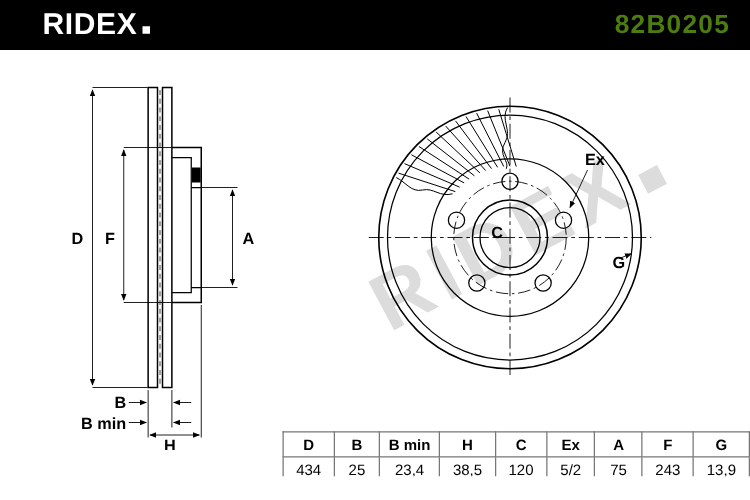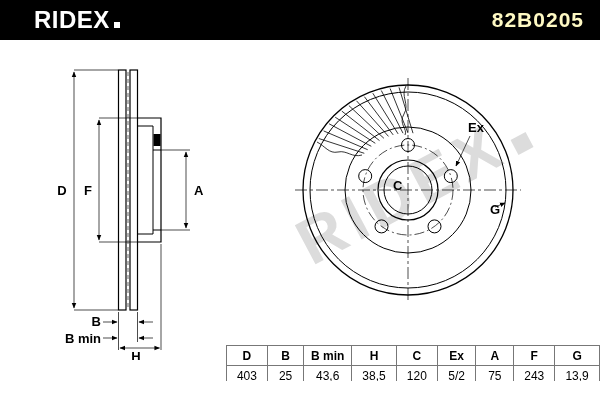--- a/index.html
+++ b/index.html
@@ -3,21 +3,21 @@
 <meta charset="utf-8">
 <style>
   html,body{margin:0;padding:0;background:#fff;}
   body{width:600px;height:400px;font-family:"Liberation Sans",sans-serif;}
   .stage{position:relative;width:600px;height:381px;background:#fff;overflow:hidden;}
   .header{position:absolute;top:0;left:0;width:600px;height:40px;background:#000;
           display:flex;align-items:center;justify-content:space-between;
           padding:0 16px 0 34px;box-sizing:border-box;}
   .brand{color:#fff;font-weight:bold;font-size:24px;letter-spacing:.5px;display:flex;align-items:baseline;}
   .brand-square{width:6px;height:6px;background:#fff;display:inline-block;margin-left:4px;}
-  .pn{color:#fef9c3;font-weight:bold;font-size:21px;letter-spacing:1px;}
+  .pn{color:#4d7c0f;font-weight:bold;font-size:21px;letter-spacing:1px;}
   svg.drawing{position:absolute;top:40px;left:0;}
   .dimlabel{font-size:13px;font-weight:bold;fill:#000;}
   table.spec{position:absolute;left:226px;top:345px;border-collapse:collapse;
              font-size:12px;text-align:center;table-layout:fixed;}
   .spec td{border:1px solid #777;height:19px;padding:0 2px;background:#fff;overflow:hidden;}
   .spec tr.hdr td{font-weight:bold;}
 </style>
 </head>
 <body>
 
@@ -138,23 +138,23 @@
       <td style="width:36px">B</td>
       <td style="width:48px">B min</td>
       <td style="width:44px">H</td>
       <td style="width:40px">C</td>
       <td style="width:38px">Ex</td>
       <td style="width:38px">A</td>
       <td style="width:40px">F</td>
       <td style="width:44px">G</td>
     </tr>
     <tr>
-      <td>403</td>
+      <td>434</td>
       <td>25</td>
-      <td>43,6</td>
+      <td>23,4</td>
       <td>38,5</td>
       <td>120</td>
       <td>5/2</td>
       <td>75</td>
       <td>243</td>
       <td>13,9</td>
     </tr>
   </tbody>
     </table>
 

